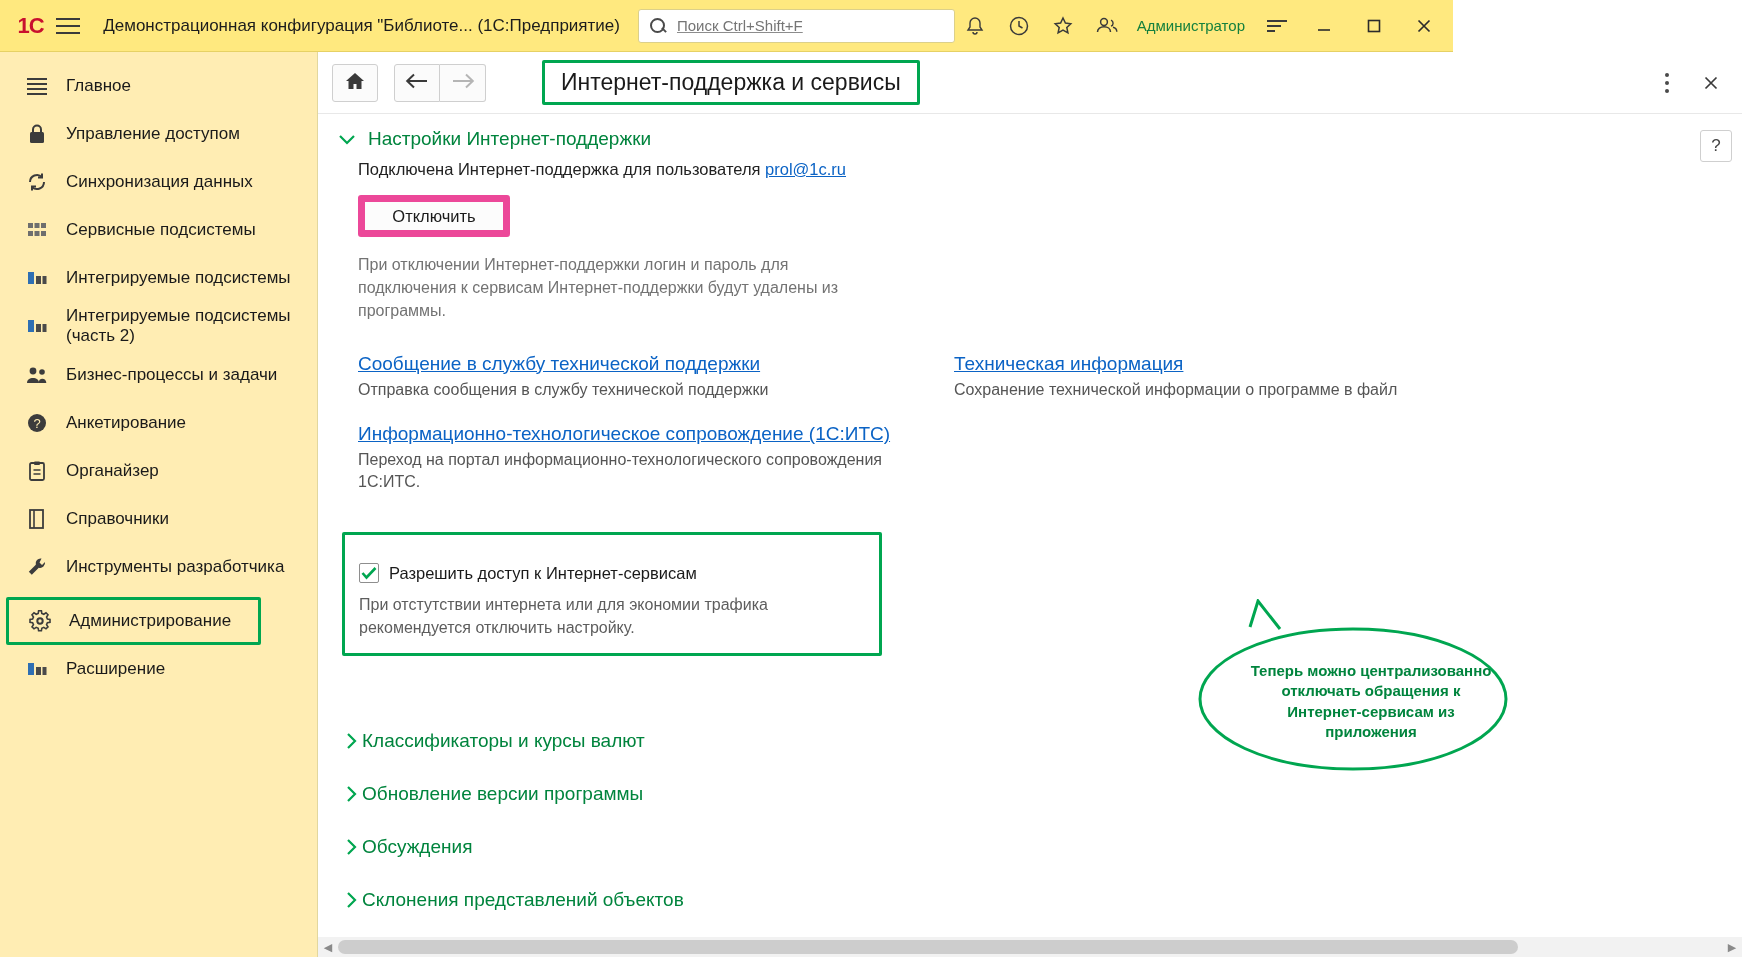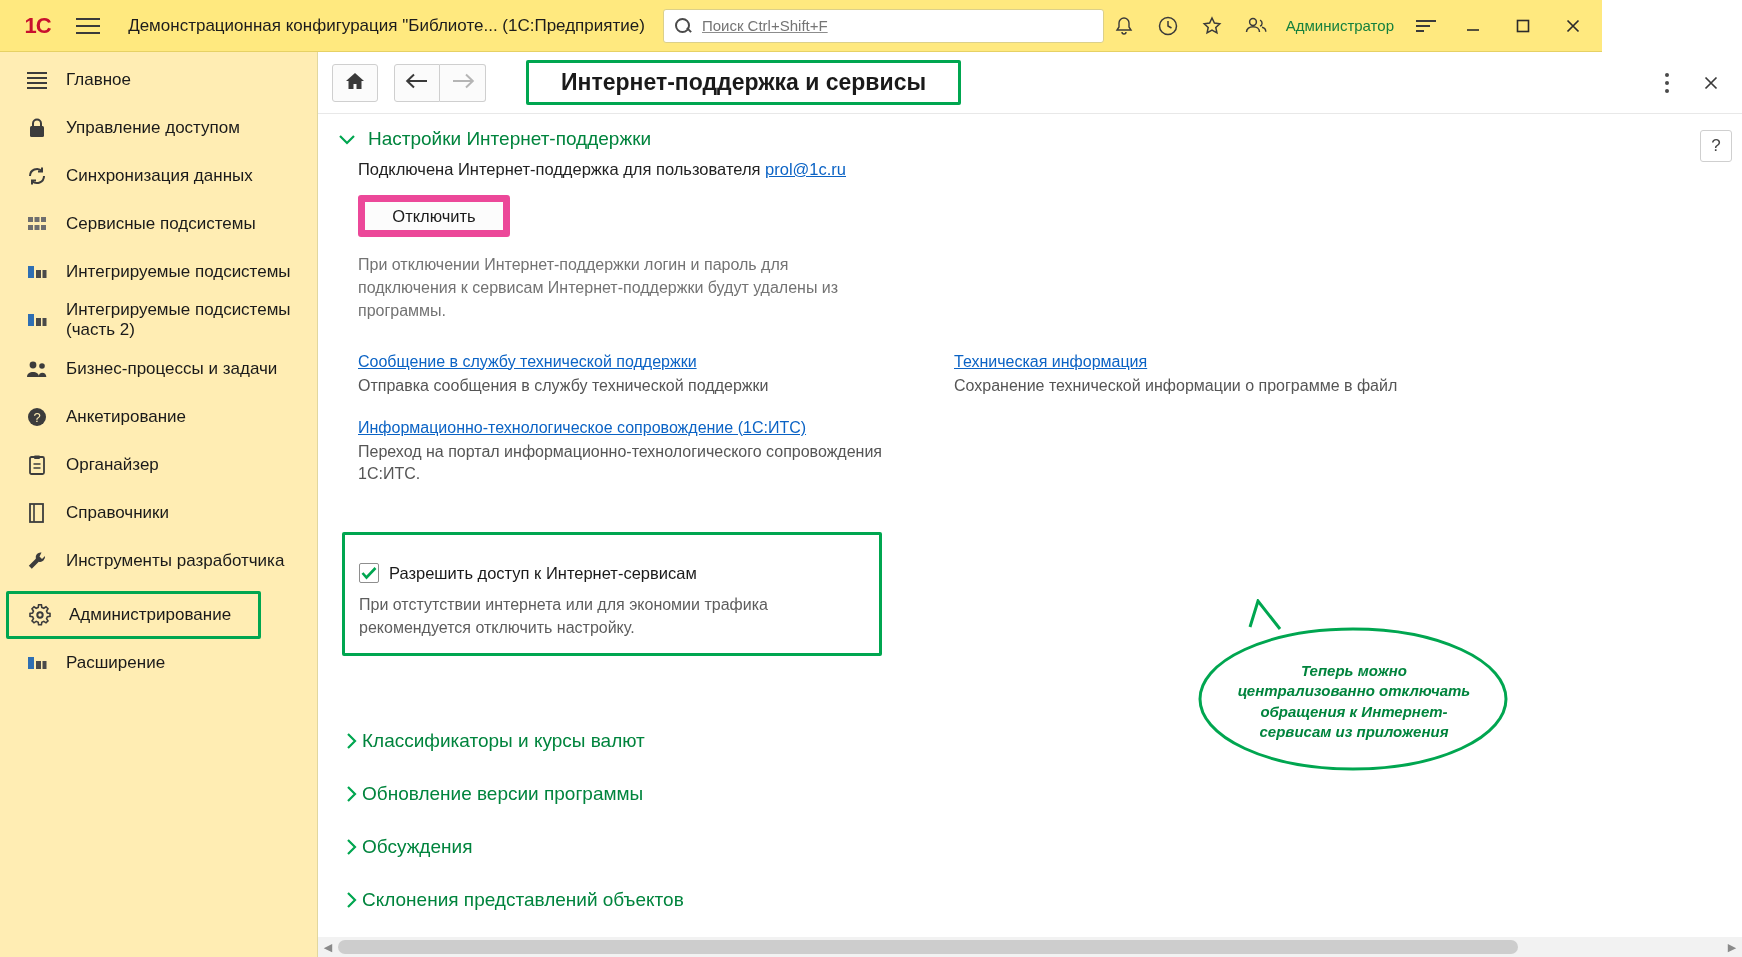--- a/index.html
+++ b/index.html
@@ -7,21 +7,21 @@
     margin: 0; padding: 0;
     width: 1742px; height: 957px;
     font-family: "Liberation Sans", sans-serif;
     overflow: hidden;
     background: #ffffff;
   }
   body { position: relative; }
 
   
   .titlebar {
-    position: absolute; top: 0; left: 0; width: 1602px; height: 52px;
+    position: absolute; top: 0; left: 0; width: 1453px; height: 52px;
     background: #ffe97f;
     display: flex; align-items: center;
     border-bottom: 1px solid #e6d165;
   }
   .logo-1c {
     width: 48px; height: 34px; margin-left: 14px;
     display: flex; align-items: center; justify-content: center;
     font-weight: bold; font-size: 22px; color: #c8102e;
     letter-spacing: -1px;
   }
@@ -66,21 +66,21 @@
   .user-name { font-size: 15px; color: #15803d; margin: 0 8px 0 6px; white-space: nowrap; }
   .win-btn {
     width: 46px; height: 50px; display: flex; align-items: center; justify-content: center;
     cursor: pointer; color: #2b2b2b; font-size: 18px;
   }
 
   
   .sidebar {
     position: absolute; top: 52px; left: 0; width: 318px; height: 905px;
     background: #ffedb3; border-right: 1px solid #e2d79e;
-    padding-top: 4px; overflow: hidden;
+    padding-top: 10px; overflow: hidden;
   }
   .side-item {
     display: flex; align-items: center; min-height: 48px; padding: 4px 10px 4px 22px;
     cursor: pointer; color: #1a1a1a; font-size: 17px;
   }
   .side-item .s-ico {
     width: 30px; min-width: 30px; height: 28px; margin-right: 14px;
     display: flex; align-items: center; justify-content: center; color: #3c3c3c;
   }
   .side-item .s-label { line-height: 1.2; }
@@ -101,21 +101,21 @@
   .nav-btn {
     width: 46px; height: 38px; border: 1px solid #cfcfcf; background: #fbfbfb;
     border-radius: 3px; display: flex; align-items: center; justify-content: center;
     cursor: pointer; color: #333;
   }
   .nav-group { display: flex; margin-left: 16px; }
   .nav-group .nav-btn { border-radius: 0; }
   .nav-group .nav-btn:first-child { border-radius: 3px 0 0 3px; }
   .nav-group .nav-btn:last-child { border-radius: 0 3px 3px 0; border-left: none; color: #adadad; }
   .page-title-wrap {
-    margin-left: 40px; border: 3px solid #00a650; padding: 6px 32px; border-radius: 2px; font-weight: bold;
+    margin-left: 56px; border: 3px solid #00a650; padding: 6px 16px; border-radius: 2px;
   }
   .page-title { font-size: 23px; color: #1a1a1a; white-space: nowrap; }
   .nav-right { margin-left: auto; display: flex; align-items: center; gap: 10px; }
   .kebab { width: 34px; height: 34px; display: flex; flex-direction: column; align-items: center; justify-content: center; gap: 4px; cursor: pointer; }
   .kebab i { width: 4px; height: 4px; border-radius: 50%; background: #4a4a4a; display: block; }
   .x-btn { width: 34px; height: 34px; display: flex; align-items: center; justify-content: center; font-size: 21px; color: #3a3a3a; cursor: pointer; }
 
   .help-btn {
     position: absolute; right: 10px; top: 78px; width: 32px; height: 32px;
     border: 1px solid #cfcfcf; background: #fff; border-radius: 3px;
@@ -140,21 +140,21 @@
     font-size: 16.5px; color: #1a1a1a; cursor: pointer;
     font-family: "Liberation Sans", sans-serif;
   }
   .note {
     margin: 16px 0 0 22px; font-size: 16px; color: #737373; line-height: 1.45; max-width: 520px;
   }
 
   .two-col { display: flex; margin: 30px 0 0 0; }
   .col-left { width: 600px; padding-left: 22px; }
   .col-right { padding-left: 18px; }
-  .svc-link { font-size: 16px; display: block; margin-bottom: 4px; }
+  .svc-link { font-size: 19px; display: block; margin-bottom: 4px; }
   .svc-desc { font-size: 16px; color: #555; margin-bottom: 22px; line-height: 1.4; }
 
   .cb-box {
     position: absolute; left: 24px; top: 418px; width: 540px;
     border: 3px solid #00a650; border-radius: 2px; padding: 28px 14px 14px 14px;
   }
   .cb-row { display: flex; align-items: center; gap: 10px; }
   .checkbox {
     width: 20px; height: 20px; border: 1px solid #8e8e8e; border-radius: 2px; background: #fff;
     display: flex; align-items: center; justify-content: center; flex: none; cursor: pointer;
@@ -164,22 +164,22 @@
   .cb-note { font-size: 16px; color: #5d5d5d; margin-top: 10px; line-height: 1.45; }
 
   .collapsed-list { position: absolute; left: 22px; top: 600px; }
   .coll-row { display: flex; align-items: center; height: 53px; cursor: pointer; }
   .coll-label { font-size: 19px; color: #00843d; }
 
   
   .callout { position: absolute; left: 870px; top: 485px; width: 330px; height: 190px; }
   .callout svg { position: absolute; left: 0; top: 0; }
   .callout-text {
-    position: absolute; left: 44px; top: 62px; width: 244px;
-    text-align: center; font-size: 15px; font-weight: bold; font-style: italic;
+    position: absolute; left: 61px; top: 62px; width: 244px;
+    text-align: center; font-size: 15px; font-weight: bold; 
     color: #00843d; line-height: 1.35;
   }
 
   
   .hscroll {
     position: absolute; left: 0; bottom: 0; width: 1424px; height: 20px;
     background: #f2f2f2; display: flex; align-items: center;
   }
   .hs-arrow { width: 20px; height: 20px; display: flex; align-items: center; justify-content: center; color: #8a8a8a; font-size: 11px; cursor: pointer;}
   .hs-track { flex: 1; height: 14px; background: #f2f2f2; position: relative; }

